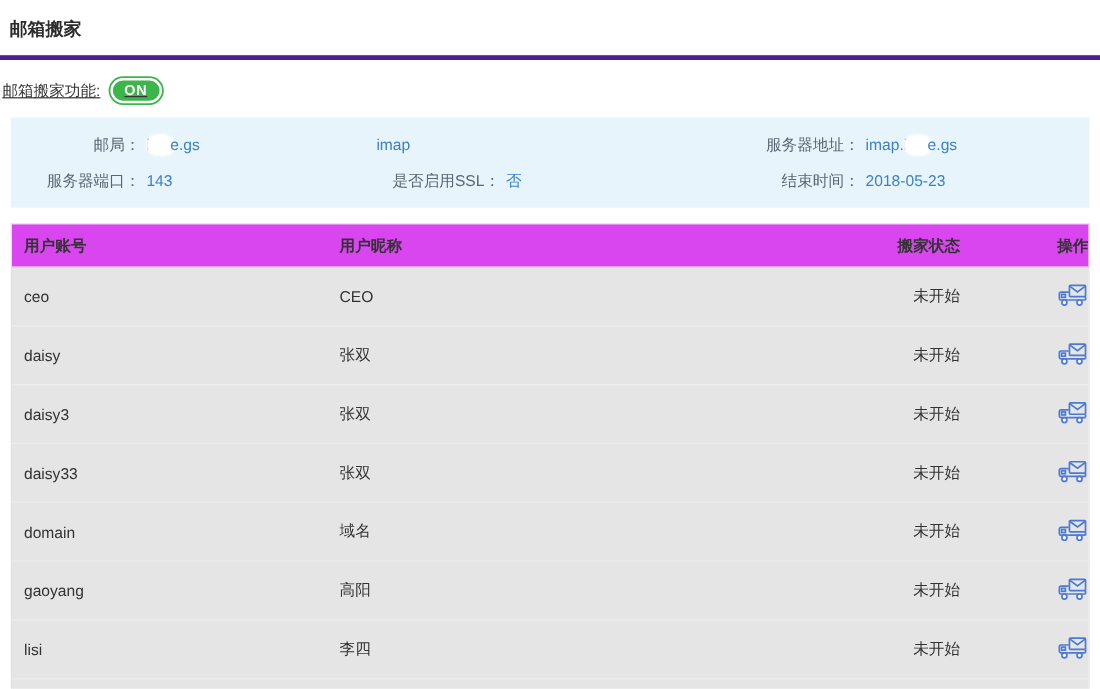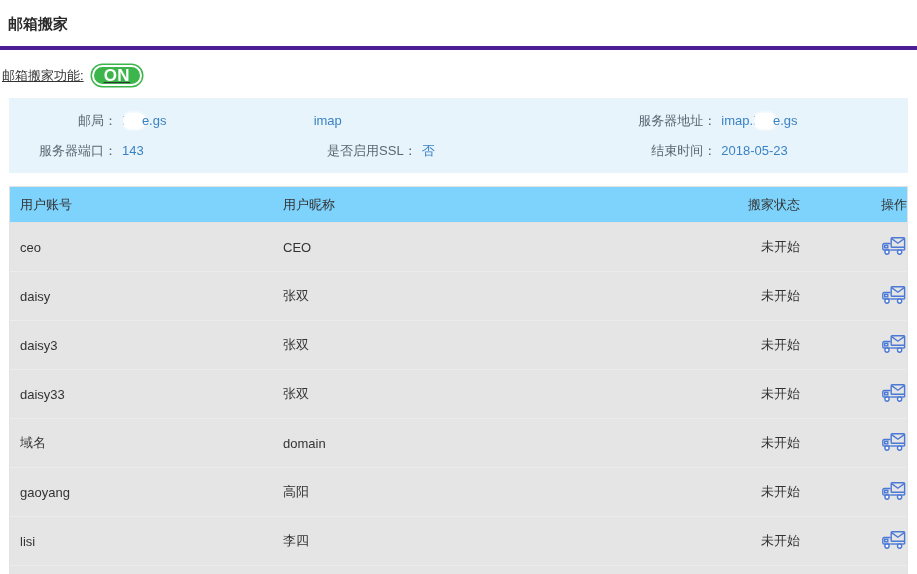--- a/index.html
+++ b/index.html
@@ -27,21 +27,21 @@
     align-items: center;
     font-size: 13px;
     color: #333;
     text-decoration: underline;
   }
   .on-badge {
     display: inline-block;
     margin-left: 8px;
     background: #3cb54a;
     color: #fff;
-    font-size: 17px;
+    font-size: 12px;
     font-weight: bold;
     line-height: 13px;
     padding: 2px 10px;
     border: 2px solid #fff;
     border-radius: 11px;
     box-shadow: 0 0 0 1.5px #3cb54a;
     cursor: pointer;
     letter-spacing: 0.5px;
     text-align: center;
   }
@@ -82,22 +82,22 @@
   .trow {
     display: grid;
     grid-template-columns: 263px 272px 255px 1fr;
     align-items: center;
     height: 49px;
     border-bottom: 1px solid #ececec;
     background: #e5e5e5;
   }
   .thead {
     height: 36px;
-    background: #7dd3fc;
-    font-weight: normal;
+    background: #d946ef;
+    font-weight: bold;
     color: #333;
     border-bottom: 1px solid #e2e2e2;
   }
   .td { padding-left: 10px; }
   .td.c3, .td.c4 { padding-left: 0; text-align: right; }
   .trow.partial { height: 40px; border-bottom: none; }
   .icon-btn {
     background: none;
     border: none;
     padding: 0;
@@ -227,22 +227,22 @@
           <line x1="9.6" y1="14" x2="23.6" y2="14"></line>
           <line x1="23.6" y1="11.2" x2="23.6" y2="14"></line>
           <circle cx="6" cy="16.1" r="2.1" fill="#ffffff"></circle>
           <circle cx="18.6" cy="16.1" r="2.1" fill="#ffffff"></circle>
         </svg>
       </button>
     </div>
   </div>
 
   <div class="trow">
+    <div class="td c1">domain</div>
     <div class="td c2">域名</div>
-    <div class="td c1">domain</div>
     <div class="td c3">未开始</div>
     <div class="td c4">
       <button class="icon-btn" type="button">
         <svg width="26" height="20" viewBox="0 0 26 20" fill="none" stroke="#4b79d6" stroke-width="1.4">
           <rect x="10.2" y="1.8" width="13.4" height="9.4" rx="0.8"></rect>
           <polyline points="10.6,2.6 16.9,7.2 23.2,2.6"></polyline>
           <path d="M9.6,14 H3.1 a1.3,1.3 0 0 1 -1.3,-1.3 V8.8 a1.3,1.3 0 0 1 1.3,-1.3 h6.5"></path>
           <rect x="3.7" y="9.3" width="3.1" height="2.5"></rect>
           <line x1="9.6" y1="14" x2="23.6" y2="14"></line>
           <line x1="23.6" y1="11.2" x2="23.6" y2="14"></line>

